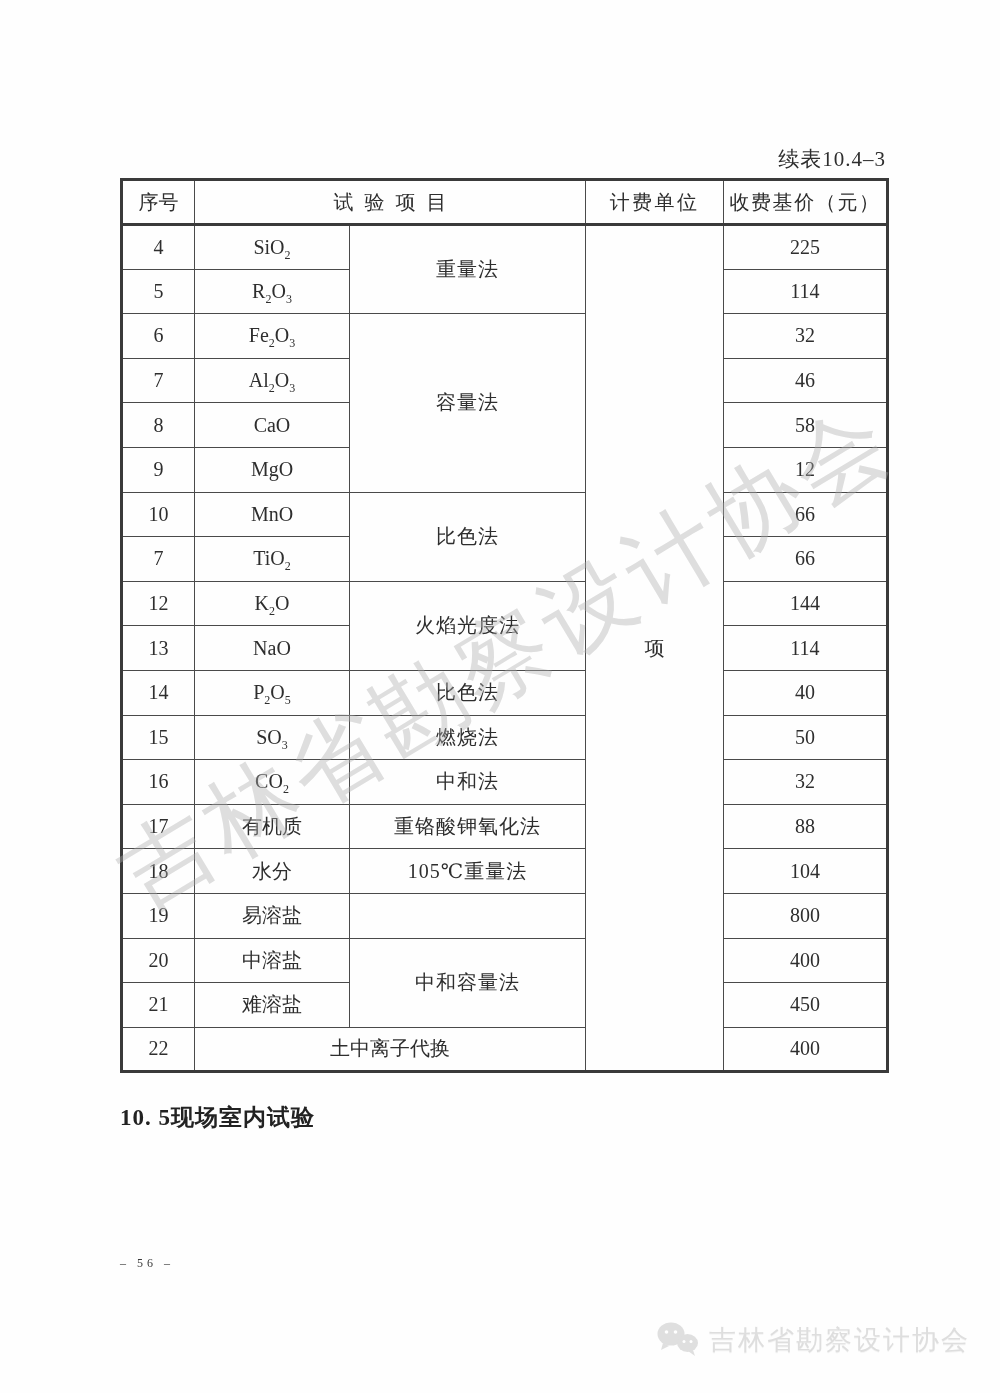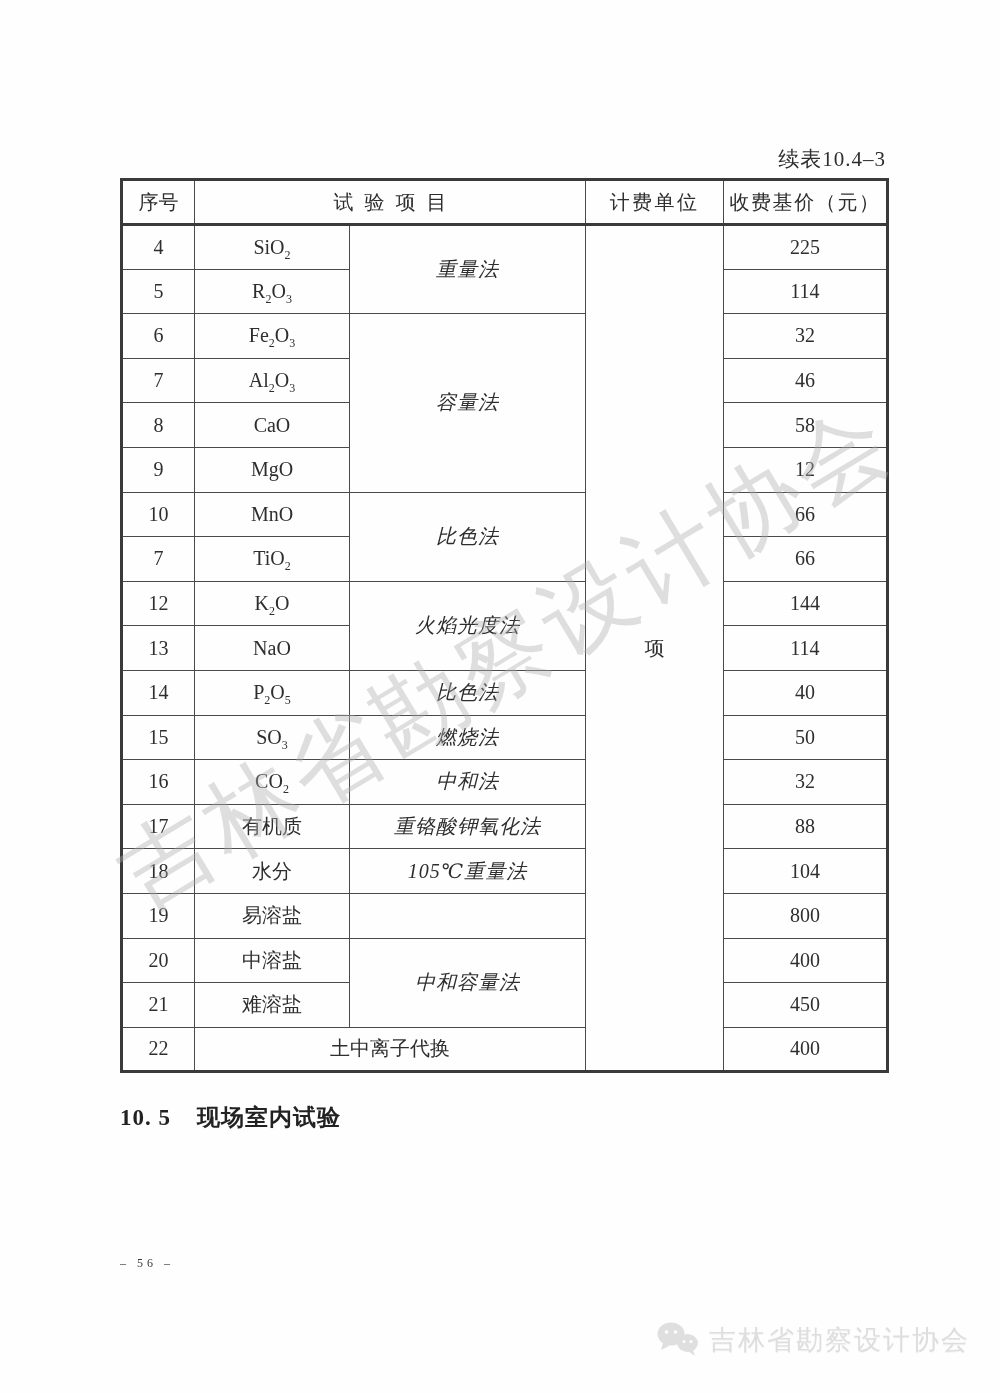--- a/index.html
+++ b/index.html
@@ -29,38 +29,38 @@
   table.fee-table th,table.fee-table td{
     border:1px solid #4a4a4a;text-align:center;vertical-align:middle;
     padding:0;font-weight:normal;
   }
   table.fee-table thead tr{height:45px;}
   table.fee-table thead th{border-bottom:3px solid #3a3a3a;}
   table.fee-table tbody tr{height:44.6px;}
   th.h-item{letter-spacing:0.55em;text-indent:0.55em;}
   th.h-unit{letter-spacing:0.12em;}
   th.h-price{letter-spacing:0.08em;font-family:Liberation Serif, serif;}
-  td.cell-method{letter-spacing:1px;font-style:italic;}
+  td.cell-method{letter-spacing:1px;}
   sub{font-size:12px;line-height:0;}
 
   
   .watermark{
     position:absolute;left:128px;top:822px;width:max-content;
     font-size:92px;letter-spacing:6px;color:rgba(174,174,174,0.40);
     transform:rotate(-31deg);transform-origin:left center;
     pointer-events:none;white-space:nowrap;z-index:6;
     font-family:"Liberation Serif","DejaVu Serif",serif;
   }
 
   
   .section-heading{
     position:absolute;left:120px;top:1102px;font-size:23px;font-weight:bold;color:#222;
     letter-spacing:1px;
   }
-  .section-heading .sec-no{margin-right:26px;}
+  .section-heading .sec-no{}
   .body-paragraph{
     position:absolute;left:120px;top:1166px;width:780px;
     font-size:20.5px;line-height:30px;color:#2c2c2c;
   }
   .body-paragraph .line1{text-indent:2em;}
   .page-number{
     position:absolute;left:120px;top:1256px;font-size:12px;letter-spacing:4px;color:#3a3a3a;
   }
 
   

